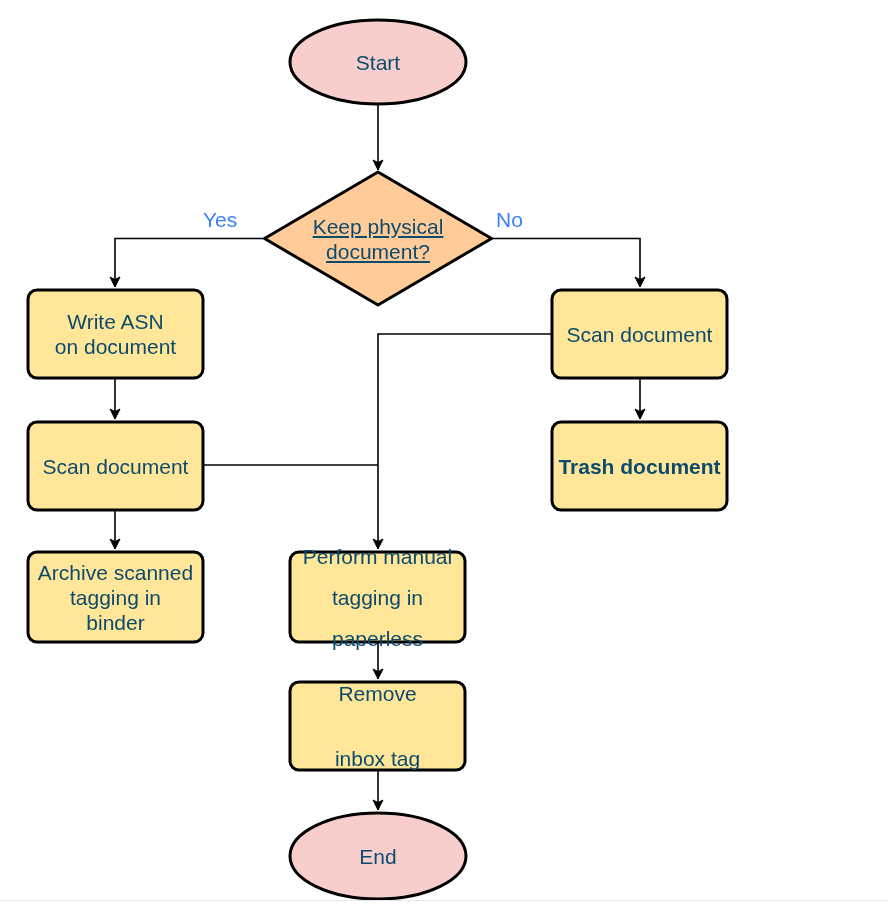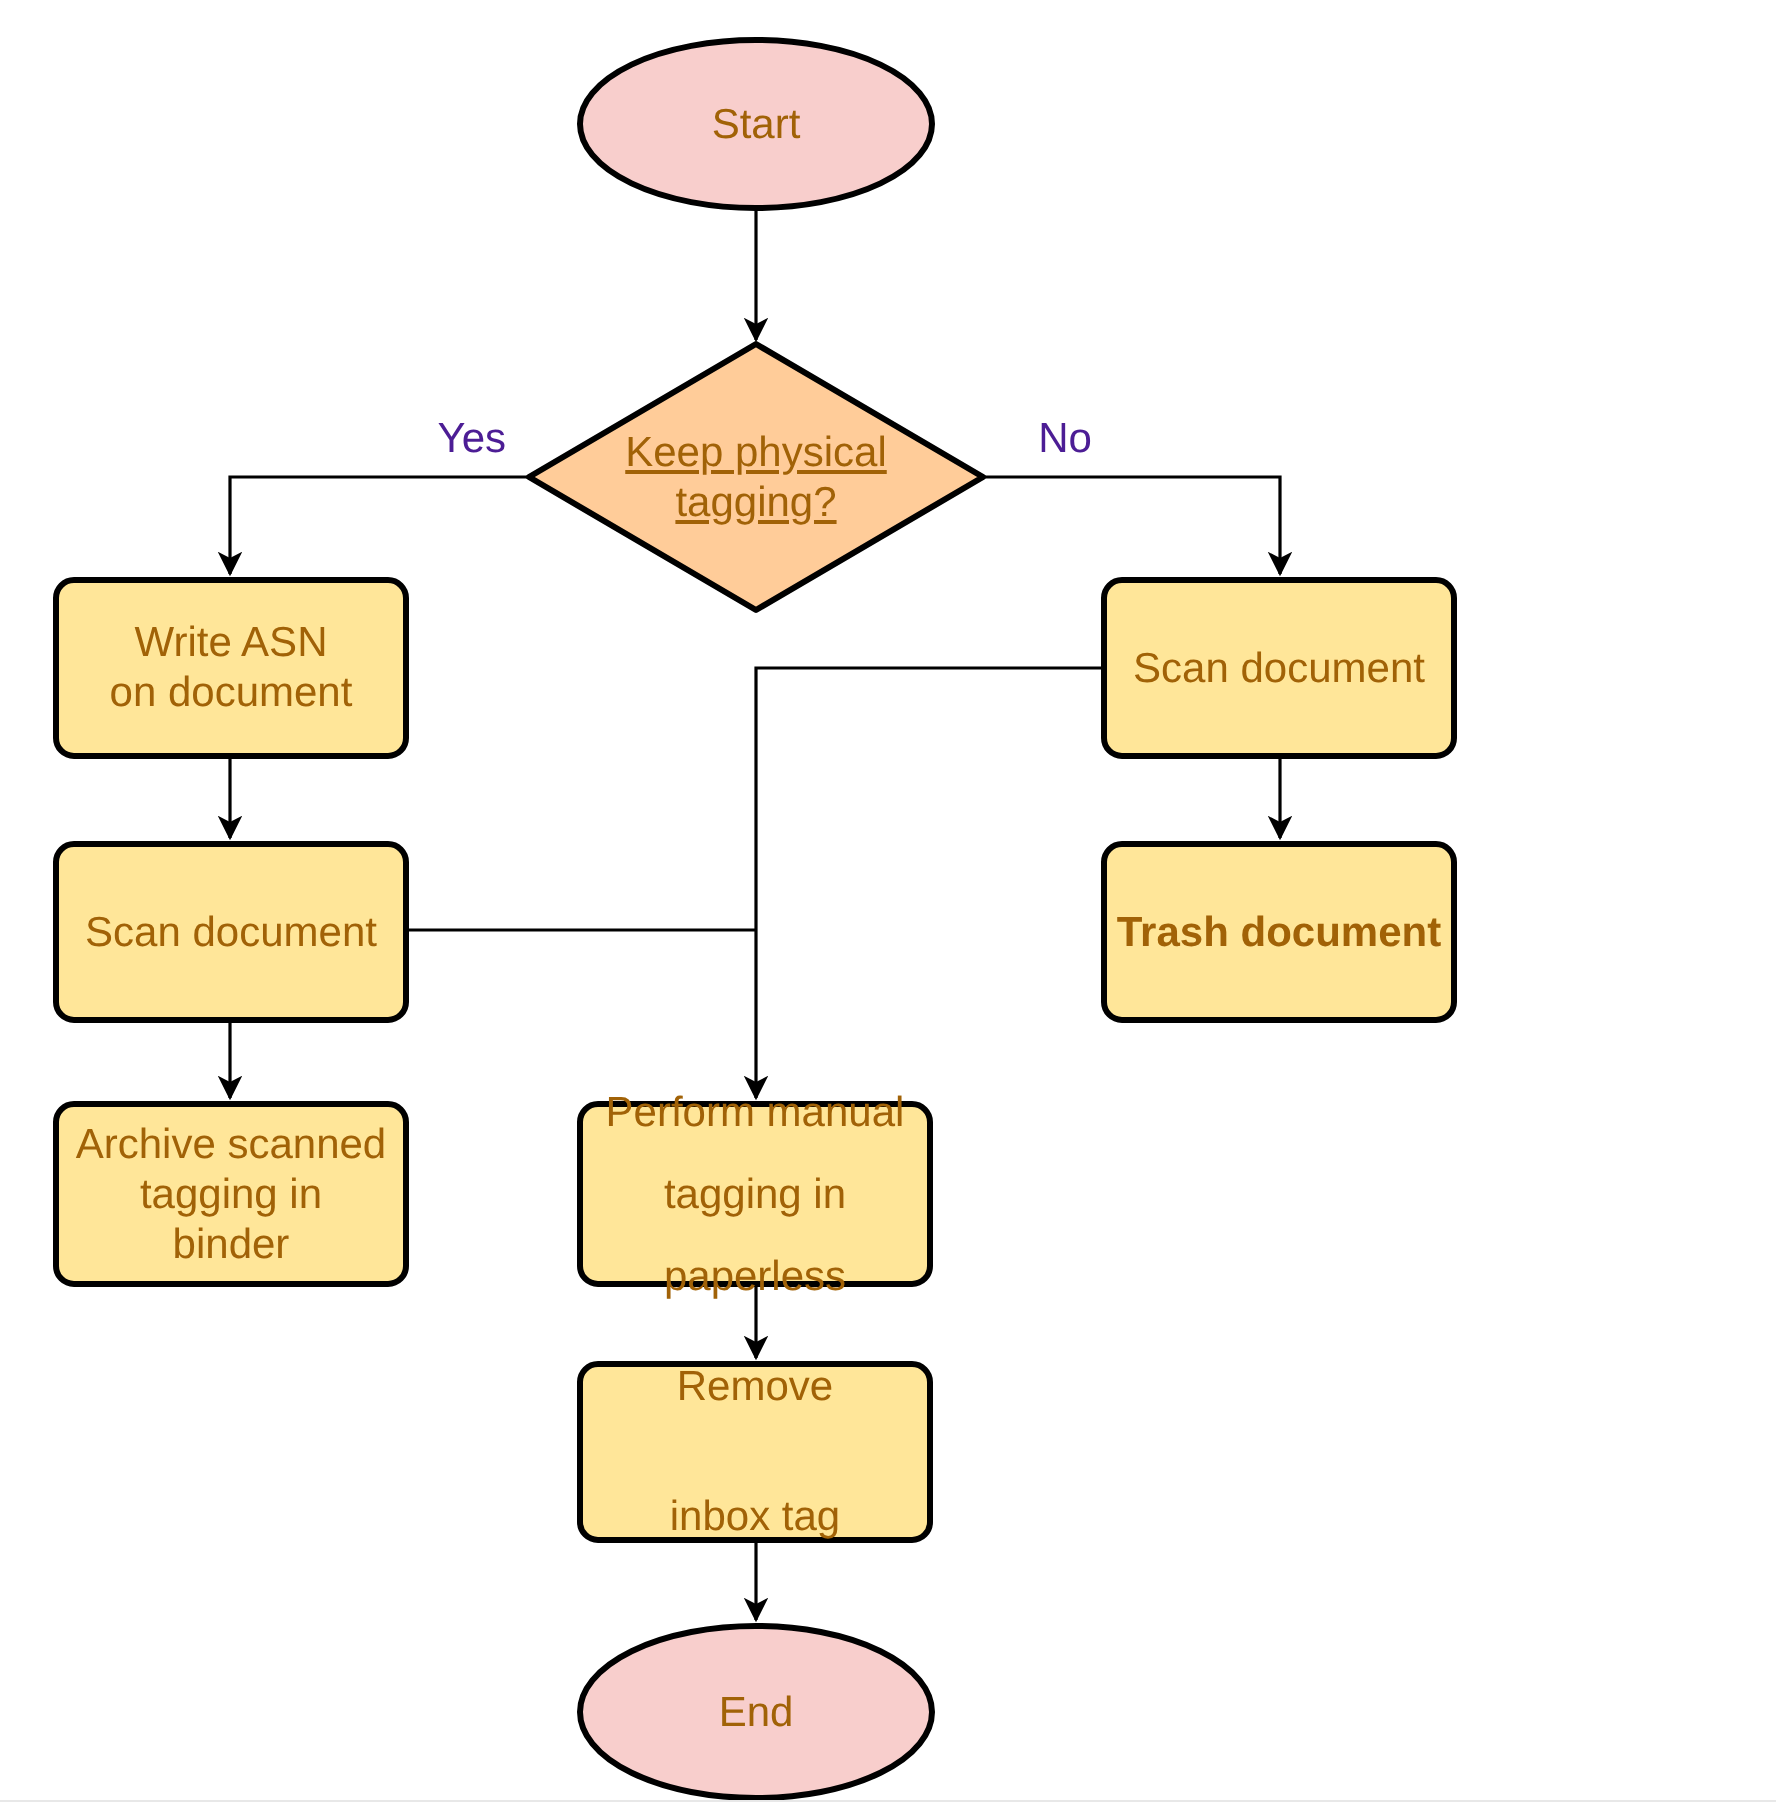--- a/index.html
+++ b/index.html
@@ -31,30 +31,30 @@
   }
   .node-label {
     position: absolute;
     display: flex;
     flex-direction: column;
     align-items: center;
     justify-content: center;
     text-align: left;
     font-size: 21px;
     line-height: 25px;
-    color: #a16207;
+    color: #0c4a6e;
   }
   .node-label span { display: block; white-space: nowrap; }
   .edge-label {
     position: absolute;
     width: 50px;
-    text-align: right;
+    text-align: left;
     font-size: 21px;
     line-height: 24px;
-    color: #4c1d95;
+    color: #3b82f6;
   }
   .note {
     position: absolute;
     left: 481px;
     top: 589px;
     font-size: 21px;
     font-style: italic;
     line-height: 27px;
     color: #000000;
   }
@@ -102,21 +102,21 @@
     <rect class="shape" x="290" y="682" width="175" height="88" rx="9" fill="#FFE699"></rect>
     <ellipse class="shape" cx="378" cy="856" rx="88" ry="43" fill="#F8CECC"></ellipse>
   </svg>
 
   <div class="node-label" style="left:290px; top:20px; width:176px; height:84px;">
     <span>Start</span>
   </div>
 
   <div class="node-label" style="left:281px; top:172px; width:194px; height:133px;text-decoration:underline;">
     <span>Keep physical</span>
-    <span>tagging?</span>
+    <span>document?</span>
   </div>
 
   <div class="edge-label" style="left:203px; top:208px;">Yes</div>
   <div class="edge-label" style="left:496px; top:208px;">No</div>
 
   <div class="node-label" style="left:28px; top:290px; width:175px; height:88px;">
     <span>Write ASN</span>
     <span>on document</span>
   </div>
 

